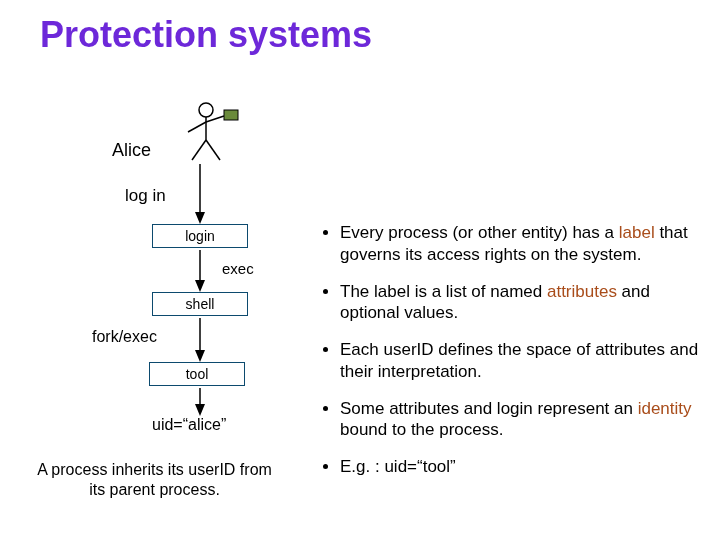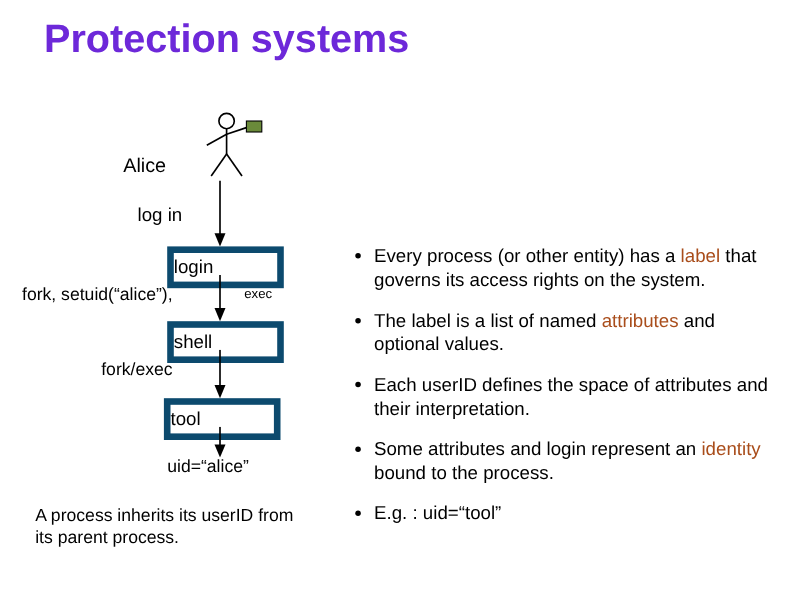--- a/index.html
+++ b/index.html
@@ -50,59 +50,61 @@
   }
   
   .login-label {
     position: absolute;
     left: 125px;
     top: 186px;
     font-size: 17px;
   }
   .box {
     position: absolute;
-    border: 6px solid #0c4a6e;
+    border: 1px solid #0c4a6e;
     background: #fff;
-    font-size: 17px;
+    text-align: center;
+    font-size: 14px;
     padding: 3px 0;
     width: 94px;
   }
   .box.login { left: 152px; top: 224px; }
   .box.shell { left: 152px; top: 292px; }
   .box.tool  { left: 149px; top: 362px; }
   .fork-setuid {
     position: absolute;
     left: 20px;
     top: 260px;
     font-size: 16px;
   }
   .exec-label {
     position: absolute;
     left: 222px;
     top: 260px;
-    font-size: 12px;
+    font-size: 15px;
   }
   .forkexec-label {
     position: absolute;
     left: 92px;
     top: 328px;
     font-size: 16px;
   }
   .uid-label {
     position: absolute;
     left: 152px;
     top: 416px;
     font-size: 16px;
   }
   .inherit {
     position: absolute;
     left: 32px;
     top: 460px;
     width: 245px;
     font-size: 16px;
+    text-align: center;
     line-height: 1.25;
   }
   
   .bullets {
     position: absolute;
     left: 316px;
     top: 222px;
     width: 396px;
     font-size: 17px;
   }
@@ -141,21 +143,20 @@
     <polygon points="10,60 5,48 15,48" fill="#000"></polygon>
   </svg>
   <div class="login-label">log in</div>
 
   <div class="box login">login</div>
 
   <svg style="position:absolute;left:190px;top:250px;width:20px;height:42px">
     <line x1="10" y1="0" x2="10" y2="32" stroke="#000" stroke-width="1.5"></line>
     <polygon points="10,42 5,30 15,30" fill="#000"></polygon>
   </svg>
-  <div class="fork-setuid">fork, setuid(“alice”),</div>
   <div class="exec-label">exec</div>
 
   <div class="box shell">shell</div>
 
   <svg style="position:absolute;left:190px;top:318px;width:20px;height:44px">
     <line x1="10" y1="0" x2="10" y2="34" stroke="#000" stroke-width="1.5"></line>
     <polygon points="10,44 5,32 15,32" fill="#000"></polygon>
   </svg>
   <div class="forkexec-label">fork/exec</div>
 

